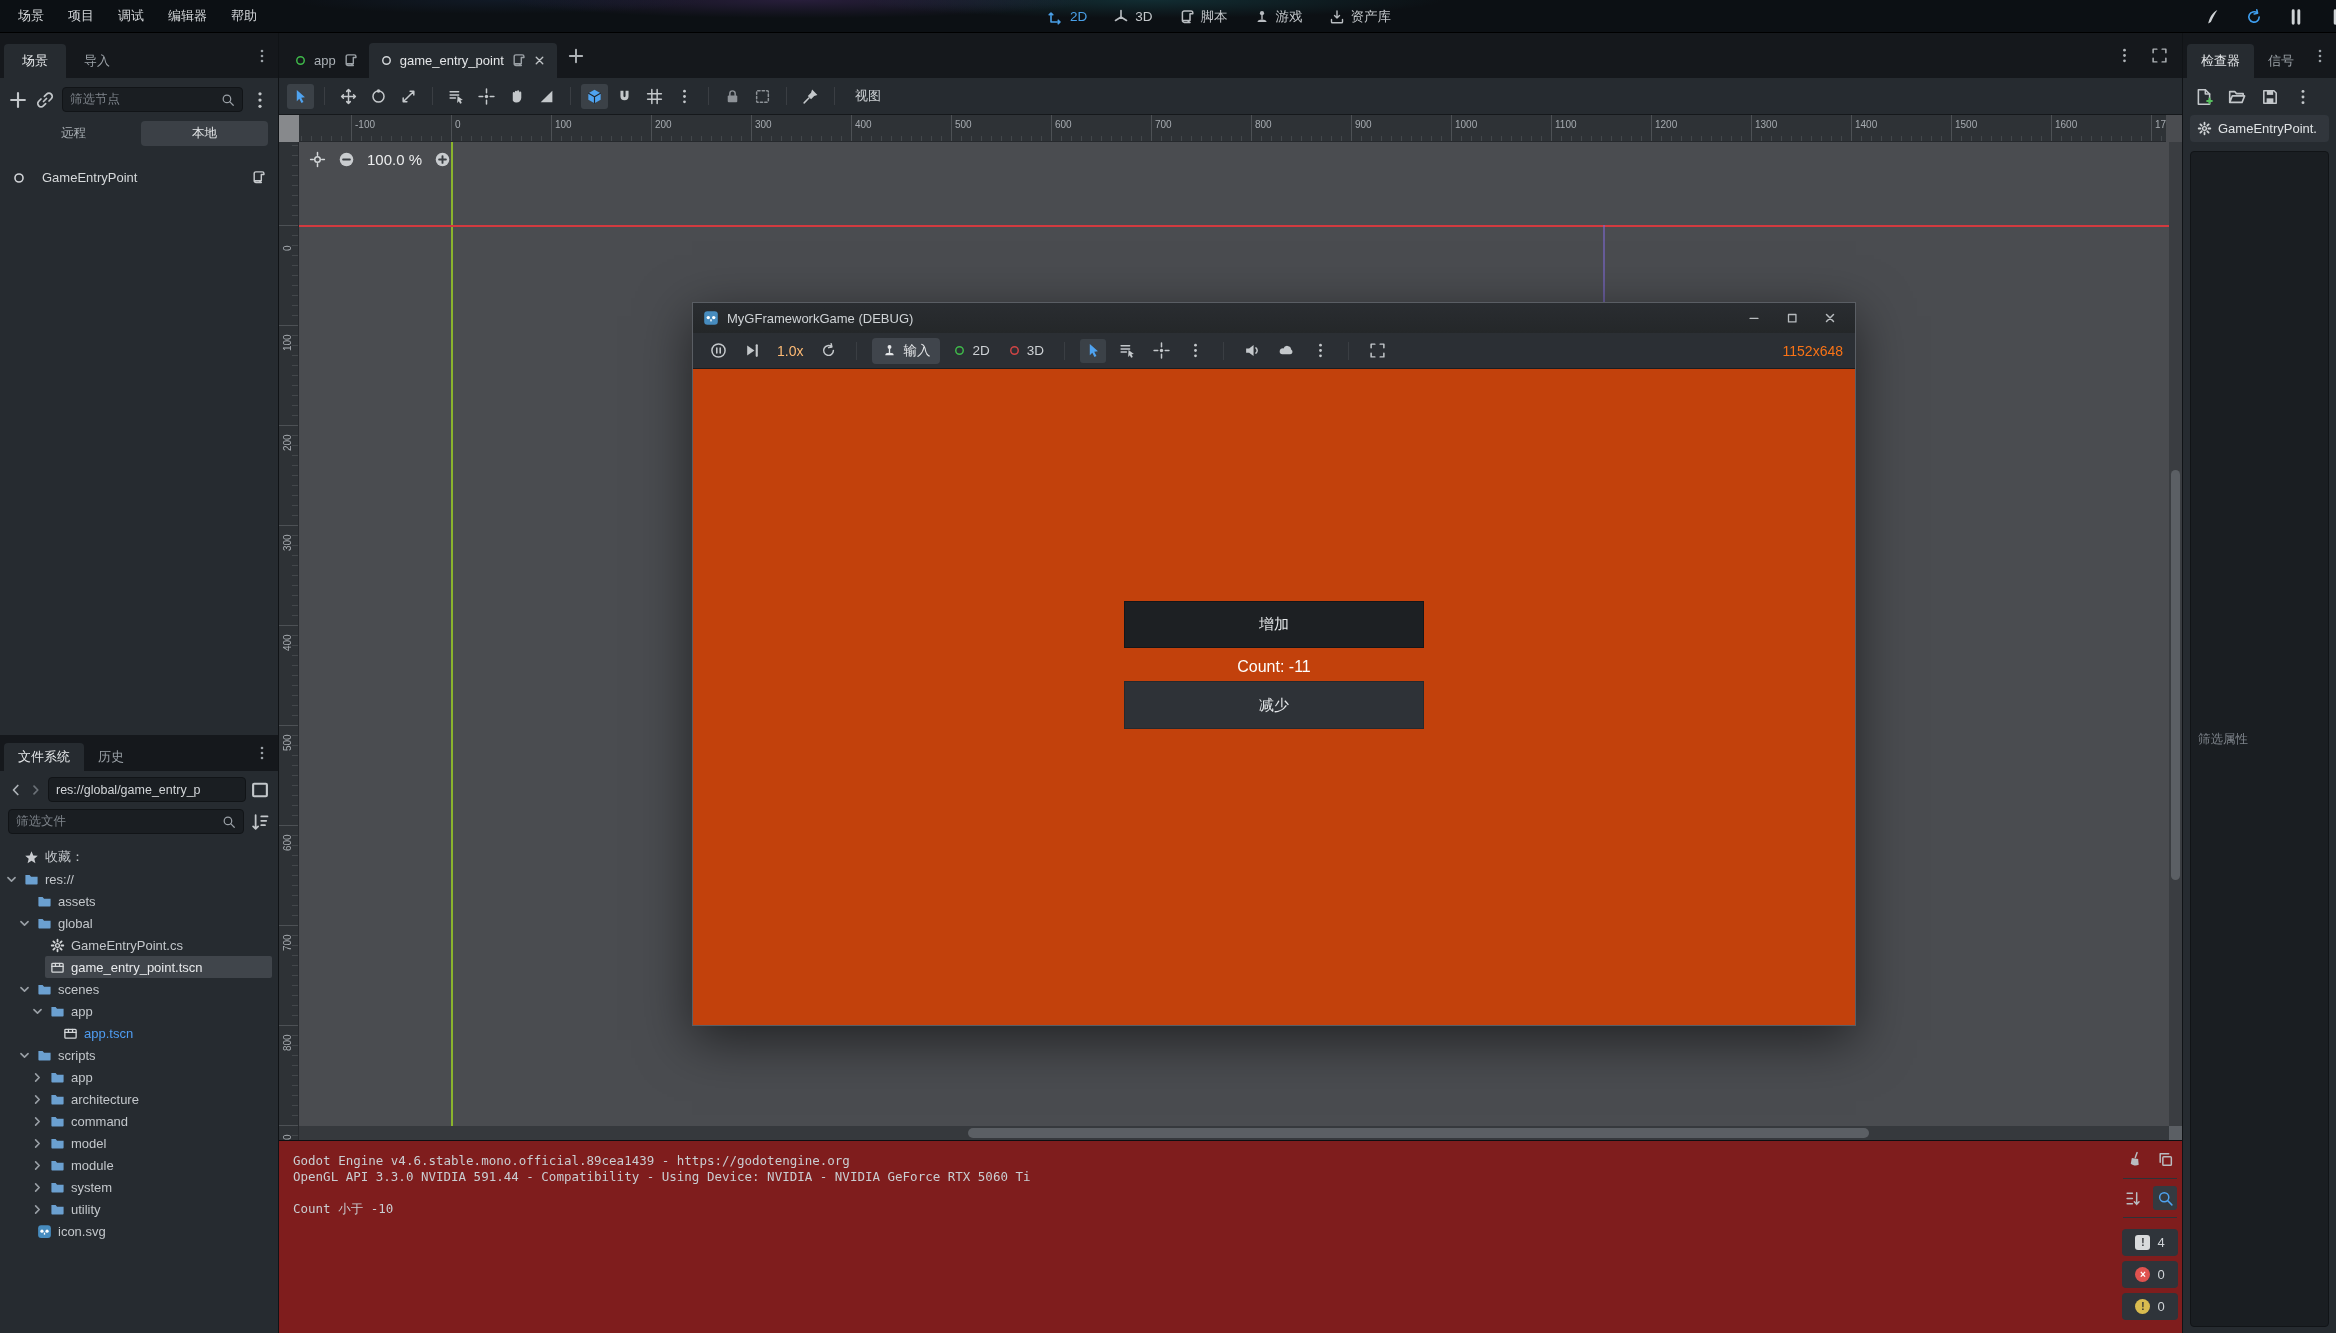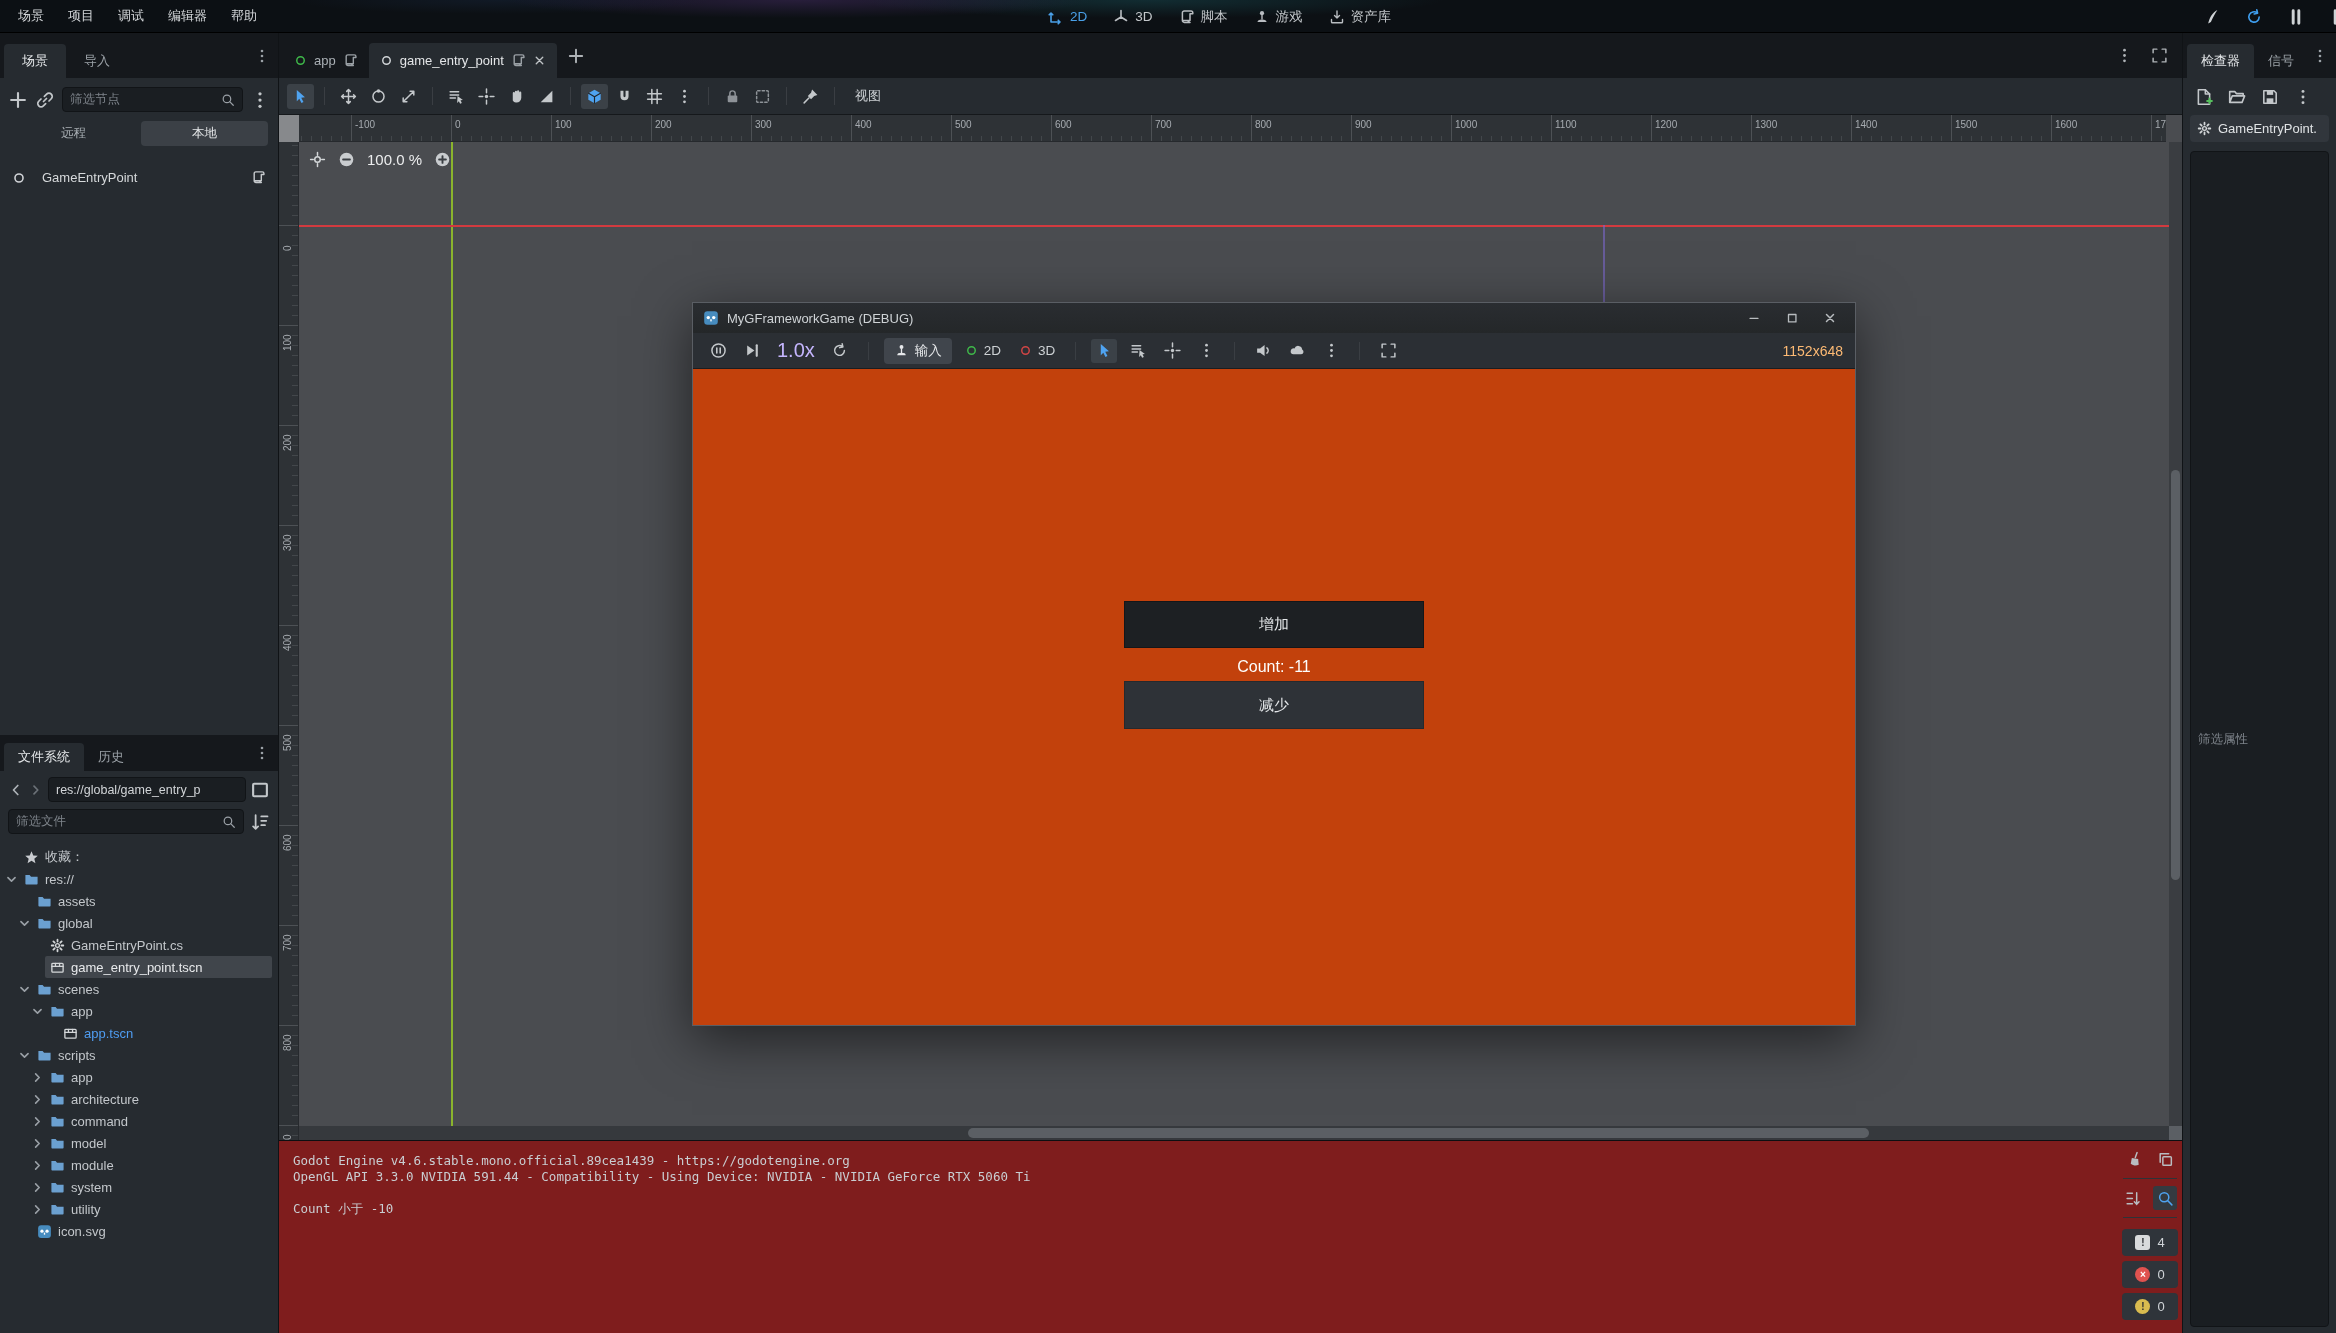--- a/index.html
+++ b/index.html
@@ -141,27 +141,27 @@
     display:flex; flex-direction:column; }
   .gtitle { height:30px; background:linear-gradient(#2a2d31,#242729); display:flex; align-items:center;
     padding:0 10px; gap:8px; flex:0 0 30px; }
   .gtitle .gicon { width:16px; height:16px; }
   .gtitle .ttl { font-size:13px; color:#cfd3d6; flex:1; }
   .winbtn { width:30px; height:24px; display:flex; align-items:center; justify-content:center; color:#b8bcbf; }
   .winbtn .ic { width:14px; height:14px; }
   .gtoolbar { height:36px; background:#2b2f34; border-bottom:1px solid #1a1d20;
     display:flex; align-items:center; padding:0 12px; gap:8px; flex:0 0 36px; }
   .gtoolbar .tbtn { width:26px; height:24px; }
-  .gt-text { color:#c4b5fd; font-size:20px; padding:0 4px; }
+  .gt-text { color:#fdba74; font-size:14px; padding:0 4px; }
   .gt-btn { height:26px; display:flex; align-items:center; gap:6px; background:#40454c;
     border-radius:4px; padding:0 10px; color:#e6e8ea; font-size:13.5px; }
   .gt-btn .ic { width:15px; height:15px; }
   .gt-mode { display:flex; align-items:center; gap:6px; color:#cdd1d4; font-size:13.5px; padding:0 5px; }
   .gt-mode .ring { width:13px; height:13px; }
-  .gres { margin-left:auto; color:#fdba74; font-size:14px; }
+  .gres { margin-left:auto; color:#f97316; font-size:14px; }
   .gcontent { flex:1; position:relative; background:#c2410c; }
   .gbtn { position:absolute; left:calc(50% - 150px); width:300px; display:flex;
     align-items:center; justify-content:center; font-size:15px; color:#e4e7e9; }
   .gbtn.inc { top:232px; height:47px; background:#1d2023; border:1px solid #141619; }
   .gbtn.dec { top:312px; height:48px; background:#2e3237; border:1px solid #26292d; }
   .gcount { position:absolute; left:calc(50% - 150px); width:300px; top:287px; height:22px;
     display:flex; align-items:center; justify-content:center; font-size:16px; color:#fdfdfd; }
 
   
   .output { height:193px; background:#7f1d1d; border-top:1px solid #0d0f12; position:relative;

